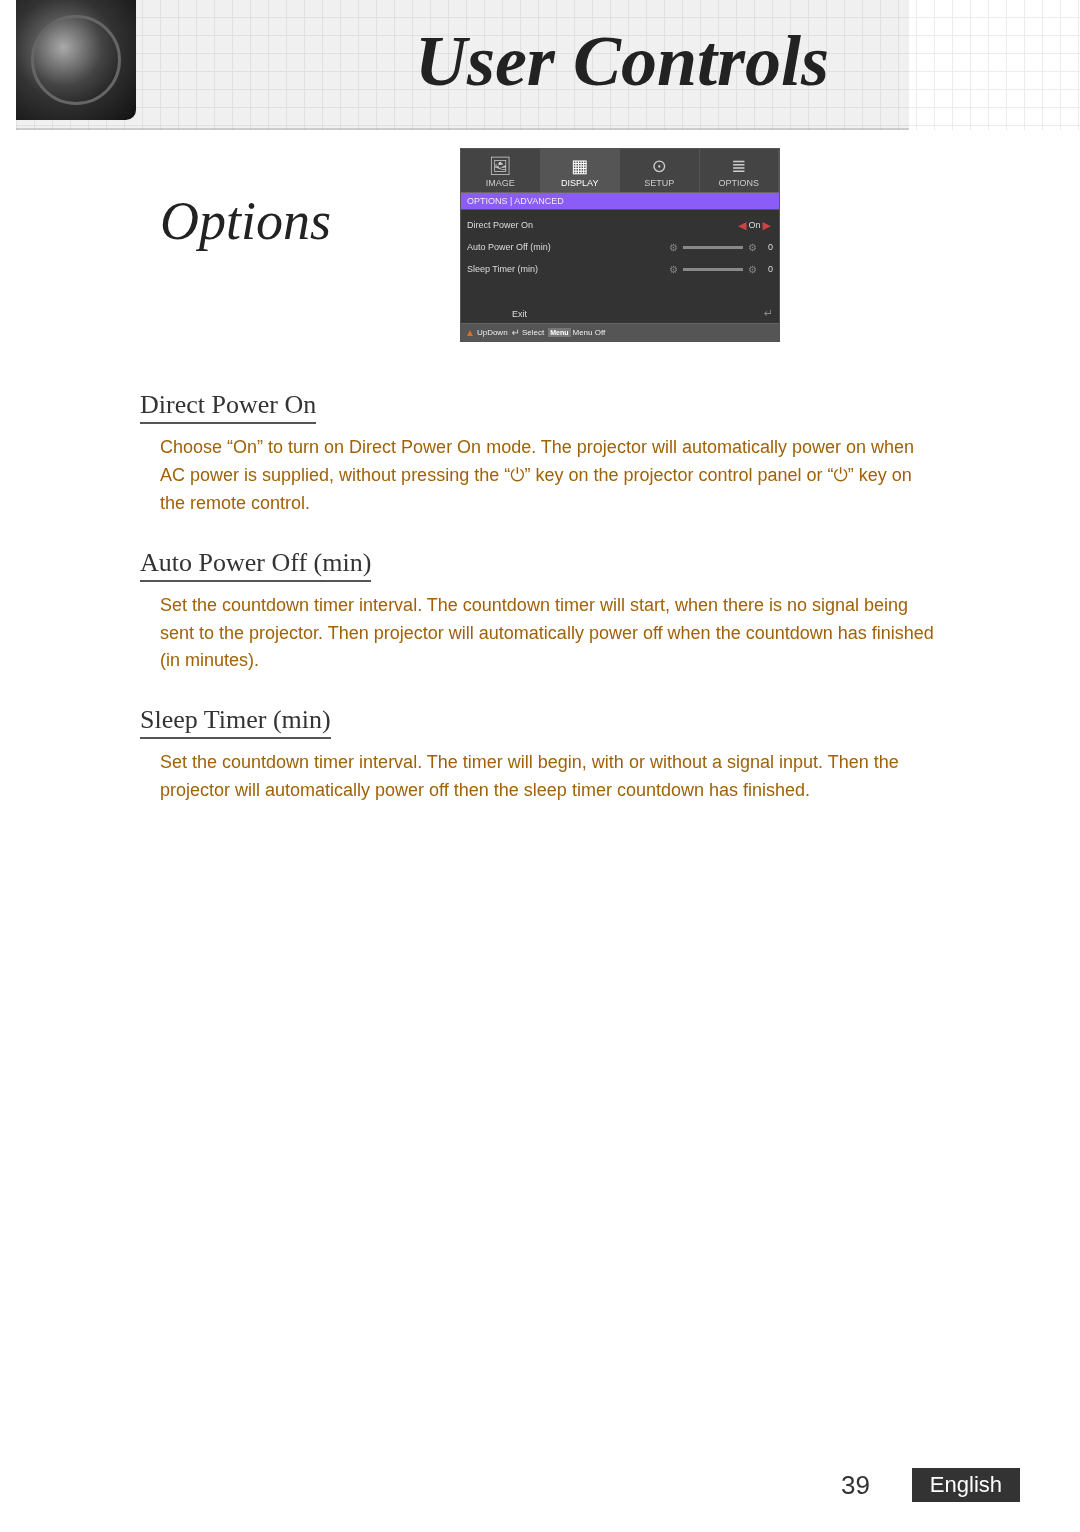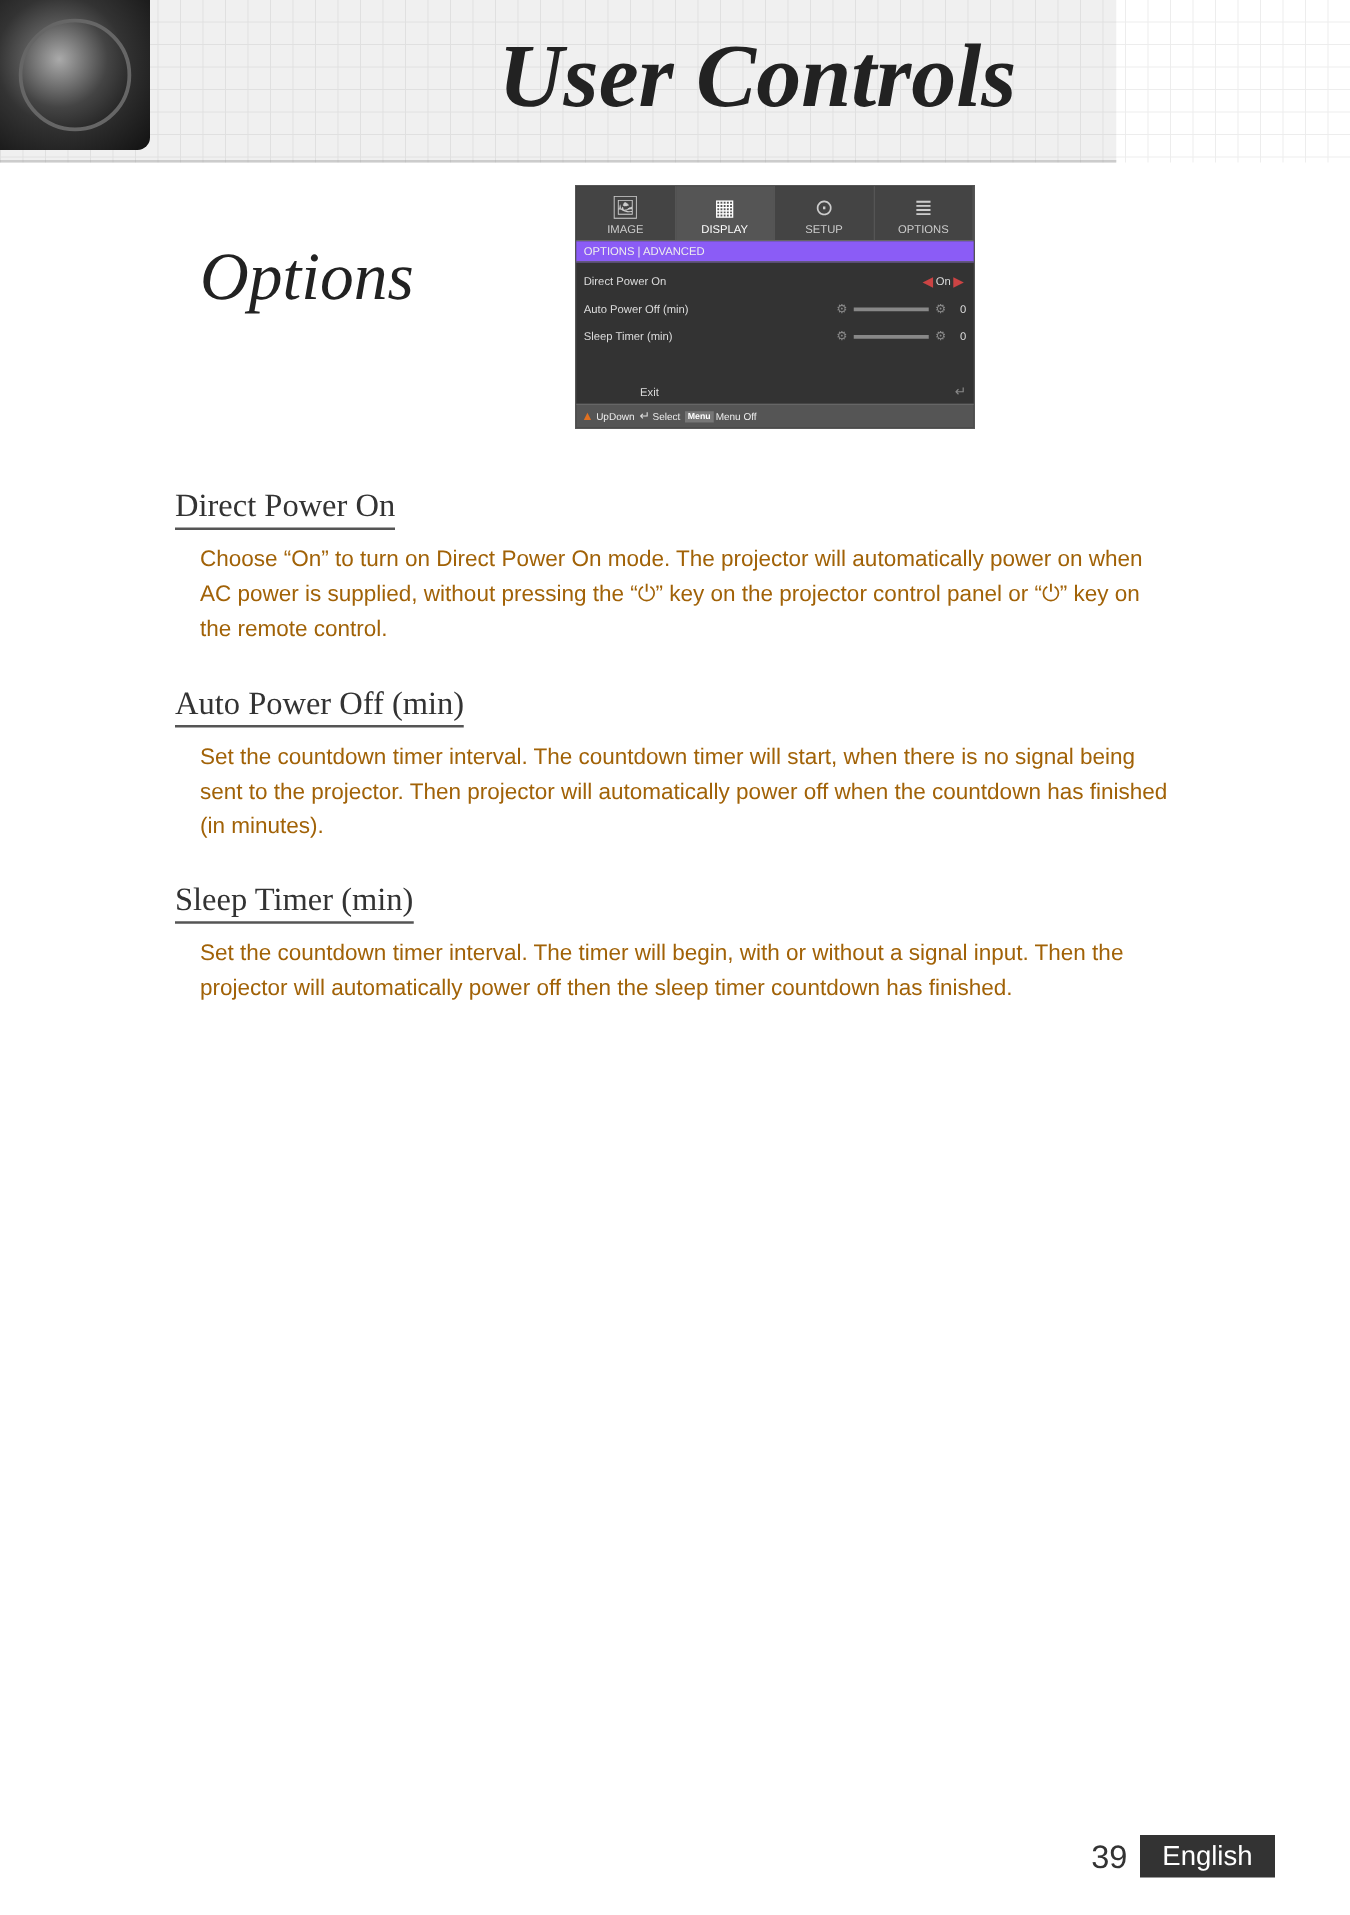--- a/index.html
+++ b/index.html
@@ -10,21 +10,21 @@
       background: #ffffff;
       font-family: Arial, sans-serif;
       position: relative;
       overflow: hidden;
     }
 
     
     .header {
       position: absolute;
       top: 0;
-      left: 0;
+      left: 16px;
       width: 893px;
       height: 130px;
       background: #f0f0f0;
       border-bottom: 2px solid #ccc;
     }
 
     .header-title {
       position: absolute;
       top: 20px;
       right: 80px;
@@ -252,35 +252,36 @@
       margin-left: 20px;
     }
 
     
     .footer {
       position: absolute;
       bottom: 30px;
       right: 60px;
       display: flex;
       align-items: center;
-      gap: 10px;
+      gap: 24px;
     }
 
     .page-number {
       font-size: 26px;
       color: #333;
       font-family: Arial, sans-serif;
     }
 
     .language-badge {
       background: #333;
       color: #fff;
       font-size: 22px;
       padding: 4px 18px;
       font-family: Arial, sans-serif;
+      margin-left: 18px;
     }
 
     .grid-bg {
       position: absolute;
       top: 0;
       left: 0;
       width: 1080px;
       height: 130px;
       opacity: 0.15;
       background-image:

